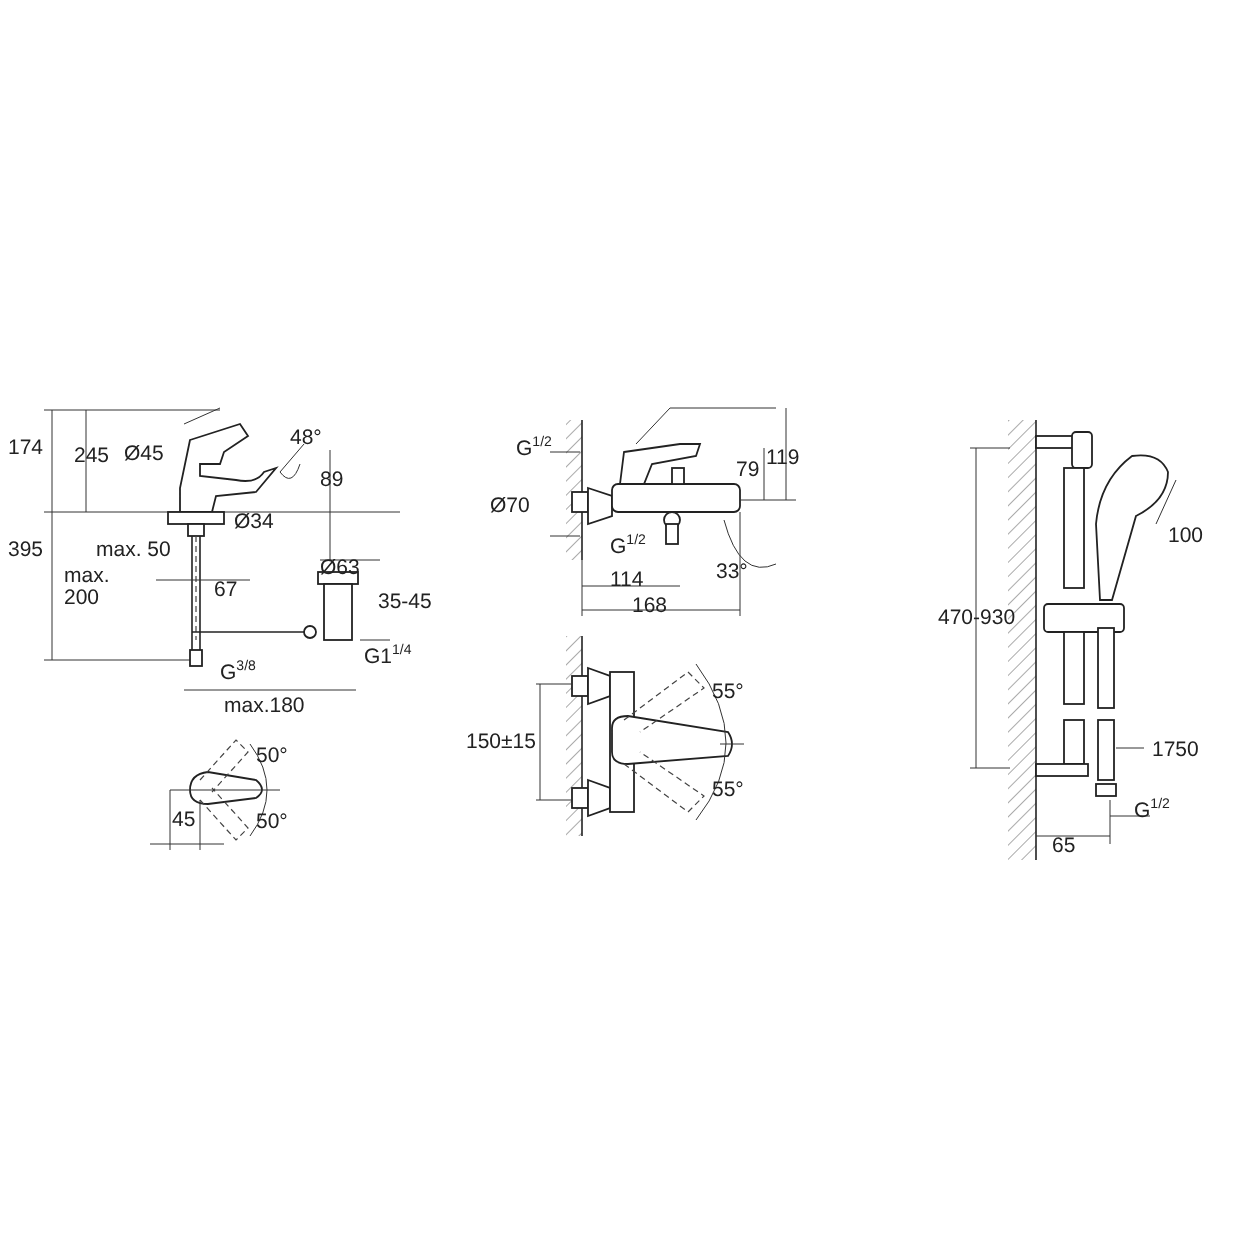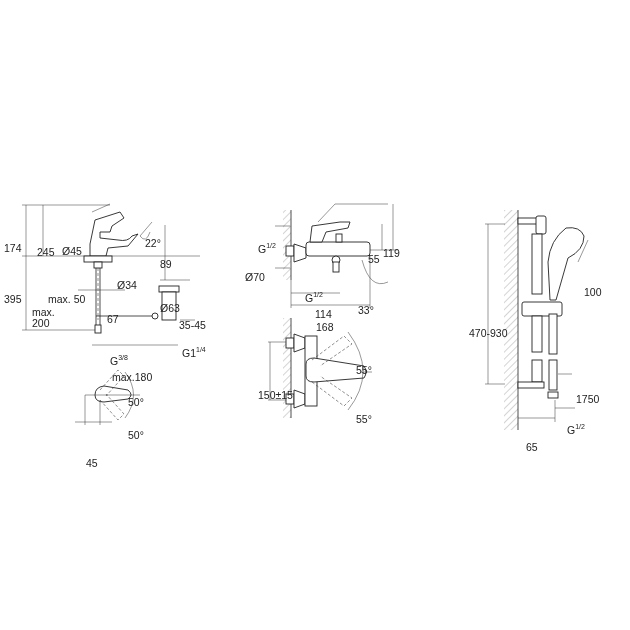--- a/index.html
+++ b/index.html
@@ -3,21 +3,21 @@
 <meta charset="utf-8">
 <style>
   html,body{margin:0;padding:0;background:#fff;}
   body{width:630px;height:630px;position:relative;overflow:hidden;font-family:"Liberation Sans",sans-serif;}
   svg{position:absolute;left:0;top:0;}
   .ln{stroke:#222;stroke-width:0.8;fill:none;}
   .thin{stroke:#333;stroke-width:0.5;fill:none;}
   .dash{stroke:#444;stroke-width:0.6;fill:none;stroke-dasharray:3 2;}
   .body{stroke:#222;stroke-width:0.9;fill:#fff;}
   .hatch{stroke:#555;stroke-width:0.5;}
-  .lbl{position:absolute;font-size:10.5px;color:#222;white-space:nowrap;line-height:1;margin-top:24px;}
+  .lbl{position:absolute;font-size:10.5px;color:#222;white-space:nowrap;line-height:1;}
   .lbl sup,.lbl sub{font-size:7px;}
 </style>
 </head>
 <body>
 
 <svg width="630" height="630" viewBox="0 0 630 630">
   <defs>
     <pattern id="hp" width="5" height="5" patternUnits="userSpaceOnUse" patternTransform="rotate(45)">
       <line x1="0" y1="0" x2="0" y2="5" class="hatch"></line>
     </pattern>
@@ -134,48 +134,48 @@
     <line class="thin" x1="518" y1="418" x2="555" y2="418"></line>
     <line class="thin" x1="555" y1="400" x2="555" y2="422"></line>
     <line class="thin" x1="555" y1="408" x2="575" y2="408"></line>
     <line class="thin" x1="588" y1="240" x2="578" y2="262"></line>
   </g>
 </svg>
 
 <div class="lbl" style="left:4px;top:219px">174</div>
 <div class="lbl" style="left:37px;top:223px">245</div>
 <div class="lbl" style="left:62px;top:222px">Ø45</div>
-<div class="lbl" style="left:145px;top:214px">22°</div>
+<div class="lbl" style="left:145px;top:214px">48°</div>
 <div class="lbl" style="left:160px;top:235px">89</div>
 <div class="lbl" style="left:117px;top:256px">Ø34</div>
 <div class="lbl" style="left:4px;top:270px">395</div>
 <div class="lbl" style="left:48px;top:270px">max. 50</div>
 <div class="lbl" style="left:32px;top:283px">max.</div>
 <div class="lbl" style="left:32px;top:294px">200</div>
 <div class="lbl" style="left:107px;top:290px">67</div>
 <div class="lbl" style="left:160px;top:279px">Ø63</div>
-<div class="lbl" style="left:179px;top:296px">35-45</div>
+<div class="lbl" style="left:189px;top:296px">35-45</div>
 <div class="lbl" style="left:110px;top:330px"><span>G</span><sup>3/8</sup></div>
 <div class="lbl" style="left:182px;top:322px"><span>G1</span><sup>1/4</sup></div>
 <div class="lbl" style="left:112px;top:348px">max.180</div>
 
 <div class="lbl" style="left:128px;top:373px">50°</div>
 <div class="lbl" style="left:128px;top:406px">50°</div>
-<div class="lbl" style="left:86px;top:434px">45</div>
+<div class="lbl" style="left:86px;top:405px">45</div>
 
 <div class="lbl" style="left:258px;top:218px"><span>G</span><sup>1/2</sup></div>
 <div class="lbl" style="left:245px;top:248px">Ø70</div>
-<div class="lbl" style="left:368px;top:230px">55</div>
+<div class="lbl" style="left:368px;top:230px">79</div>
 <div class="lbl" style="left:383px;top:224px">119</div>
 <div class="lbl" style="left:305px;top:267px"><span>G</span><sup>1/2</sup></div>
-<div class="lbl" style="left:315px;top:285px">114</div>
+<div class="lbl" style="left:305px;top:285px">114</div>
 <div class="lbl" style="left:316px;top:298px">168</div>
 <div class="lbl" style="left:358px;top:281px">33°</div>
 
-<div class="lbl" style="left:258px;top:366px">150±15</div>
+<div class="lbl" style="left:233px;top:366px">150±15</div>
 <div class="lbl" style="left:356px;top:341px">55°</div>
 <div class="lbl" style="left:356px;top:390px">55°</div>
 
 <div class="lbl" style="left:469px;top:304px">470-930</div>
 <div class="lbl" style="left:584px;top:263px">100</div>
 <div class="lbl" style="left:576px;top:370px">1750</div>
 <div class="lbl" style="left:567px;top:399px"><span>G</span><sup>1/2</sup></div>
 <div class="lbl" style="left:526px;top:418px">65</div>
 
 </body></html>

